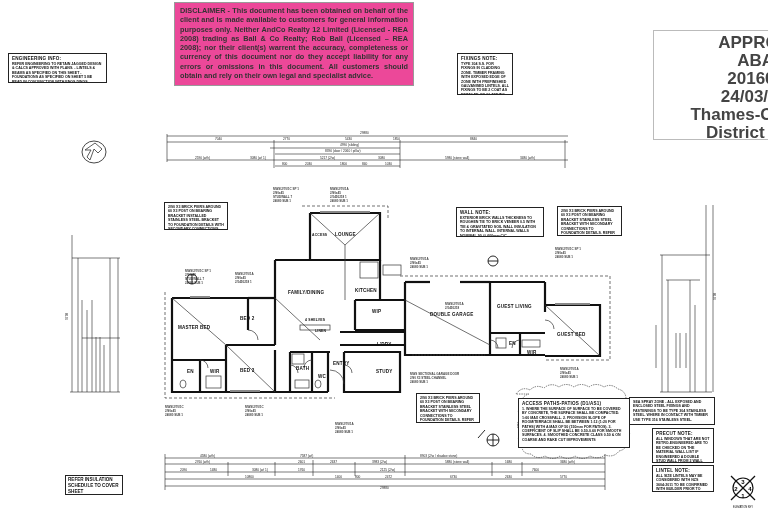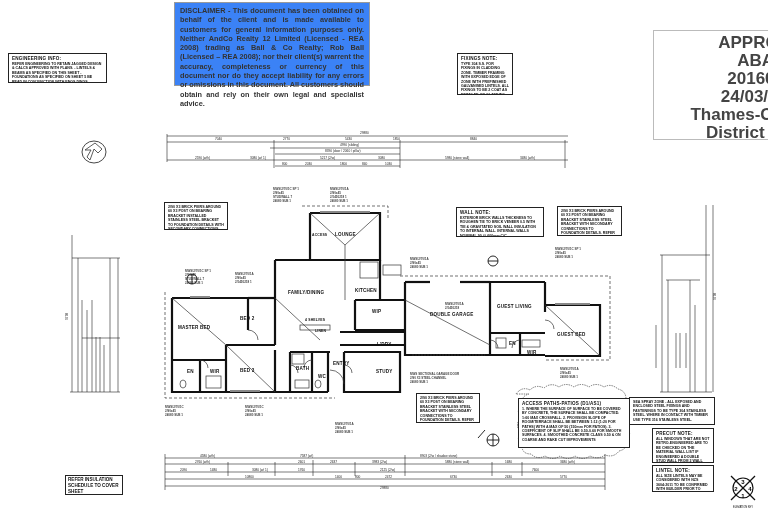--- a/index.html
+++ b/index.html
@@ -1,18 +1,18 @@
 <!DOCTYPE html>
 <html><head>
 <meta charset="utf-8">
 <style>
   html,body{margin:0;padding:0;background:#fff;}
   body{width:768px;height:512px;position:relative;overflow:hidden;font-family:"Liberation Sans",sans-serif;color:#111;}
   .abs{position:absolute;}
-  .disclaimer{left:174px;top:2px;width:196px;height:84px;background:#3b82f6;border:1px solid #9a9a9a;padding:3px 5px;box-sizing:border-box;font-size:7.3px;line-height:9.3px;font-weight:bold;color:#333;text-align:justify;}
+  .disclaimer{left:174px;top:2px;width:240px;height:84px;background:#ec4899;border:1px solid #9a9a9a;padding:3px 5px;box-sizing:border-box;font-size:7.3px;line-height:9.3px;font-weight:bold;color:#333;text-align:justify;}
   .approval{left:653px;top:30px;width:130px;height:110px;border:1px solid #bbb;background:#fff;box-sizing:border-box;}
   .approval .ln{position:absolute;right:16px;font-weight:bold;color:#444;font-size:17px;line-height:18px;white-space:nowrap;}
   .note{border:1.3px solid #222;background:#fff;padding:2px 3px;box-sizing:border-box;font-size:3.6px;line-height:4.4px;font-weight:bold;overflow:hidden;}
   .note .ttl{font-size:4.6px;line-height:6px;letter-spacing:.2px;}
   .lbl{font-size:4.6px;font-weight:bold;white-space:nowrap;color:#111;letter-spacing:.2px;}
   .dimtxt{font-size:3.2px;fill:#222;font-family:"Liberation Sans",sans-serif;}
   svg text{font-family:"Liberation Sans",sans-serif;}
   .insul{left:65px;top:475px;width:58px;height:20px;border:1px solid #222;font-size:4.6px;line-height:6px;font-weight:bold;padding:1px 2px;box-sizing:border-box;}
 </style>
 </head>

